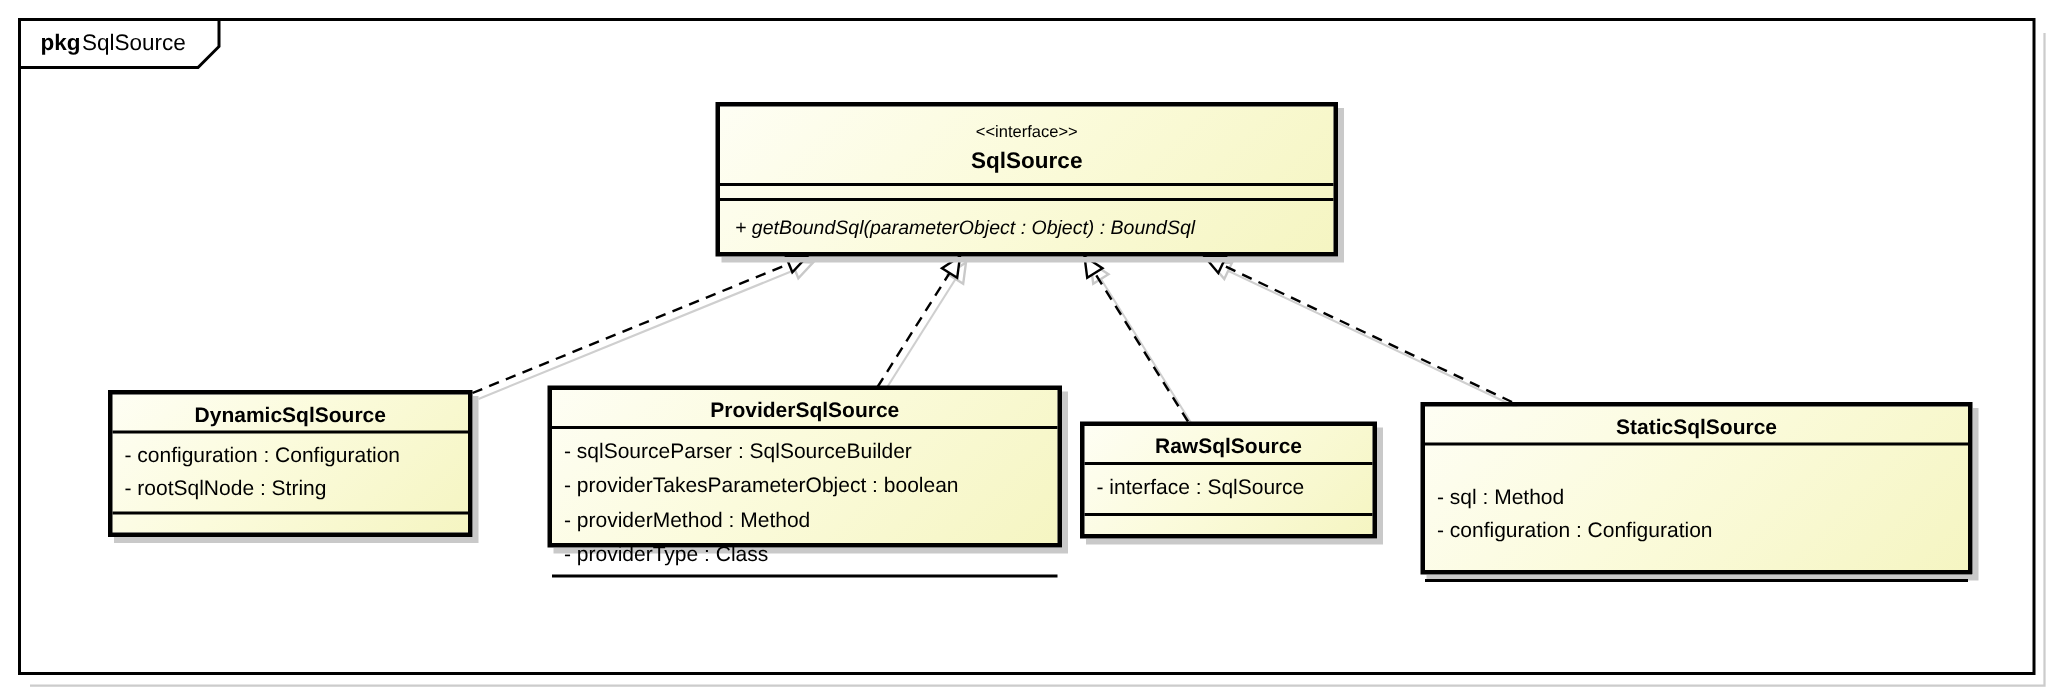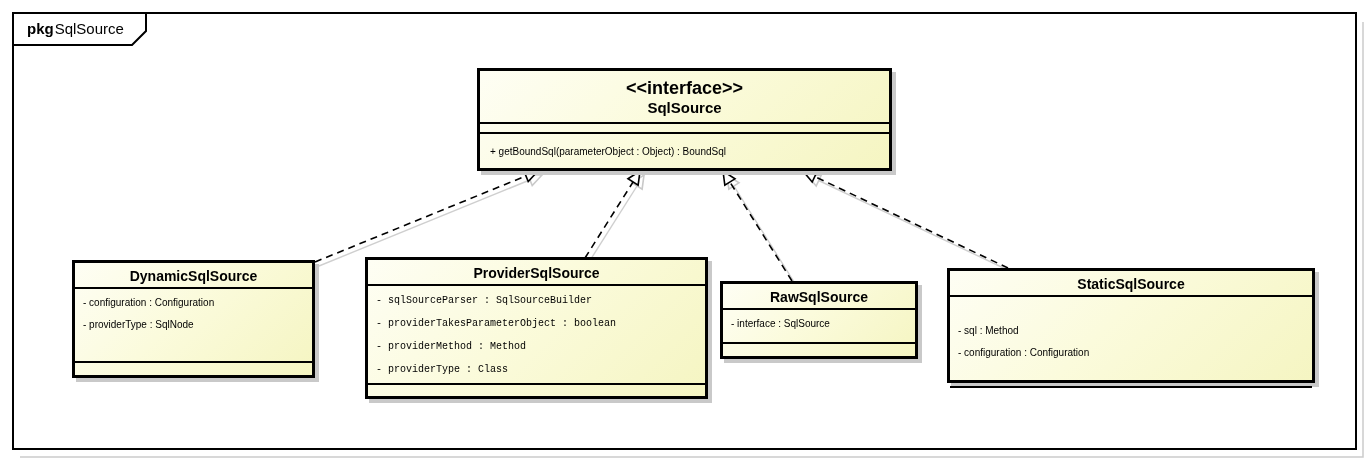--- a/index.html
+++ b/index.html
@@ -38,52 +38,53 @@
     flex:0 0 auto;
     text-align:center;
     font-weight:bold;
     font-size:14px;
     padding:5px 8px 3px 8px;
     border-bottom:2px solid #000;
     white-space:nowrap;
   }
   .attrs{
     flex:1 1 auto;
-    font-size:10px;
+    font-size:14px;
     padding:3px 8px 2px 8px;
   }
   .attr-row{line-height:22px;white-space:nowrap;}
-  .attrs-tall .attr-row{line-height:23px;font-family:Liberation Mono, monospace;}
+  .attrs-tall .attr-row{line-height:23px;}
   .empty-ops{
     flex:0 0 auto;
     height:12px;
     border-top:2px solid #000;
   }
   
   .iface .box-head{
     flex:0 0 auto;
     text-align:center;
     padding-top:8px;
     border-bottom:2px solid #000;
   }
-  .iface .stereotype{font-size:18px;line-height:18px;font-weight:bold;}
+  .iface .stereotype{font-size:11px;line-height:18px;font-weight:normal;}
   .iface .iface-name{font-size:15px;line-height:22px;font-weight:bold;padding-bottom:3px;}
   .iface .empty-attrs{
     flex:0 0 auto;
     height:8px;
     border-bottom:2px solid #000;
   }
   .iface .ops{
     flex:1 1 auto;
     display:flex;
     align-items:center;
     padding:0 10px;
   }
   .op-row{
-    font-size:10px;
+    font-style:italic;
+    font-size:13px;
     white-space:nowrap;
   }
 </style>
 </head>
 <body>
 
 <div class="canvas">
 
   <svg class="layer">
     <defs>
@@ -124,30 +125,30 @@
     <div class="box-head">
       <div class="stereotype">&lt;&lt;interface&gt;&gt;</div>
       <div class="iface-name">SqlSource</div>
     </div>
     <div class="empty-attrs"></div>
     <div class="ops">
       <div class="op-row">+ getBoundSql(parameterObject : Object) : BoundSql</div>
     </div>
   </div>
 
-  <div class="uml-box" style="left:72px;top:260px;width:243px;height:118px;">
+  <div class="uml-box" style="left:72px;top:260px;width:243px;height:98px;">
     <div class="box-title">DynamicSqlSource</div>
     <div class="attrs">
       <div class="attr-row">- configuration : Configuration</div>
-      <div class="attr-row">- providerType : SqlNode</div>
+      <div class="attr-row">- rootSqlNode : String</div>
     </div>
     <div class="empty-ops"></div>
   </div>
 
-  <div class="uml-box" style="left:365px;top:257px;width:343px;height:142px;">
+  <div class="uml-box" style="left:365px;top:257px;width:343px;height:108px;">
     <div class="box-title">ProviderSqlSource</div>
     <div class="attrs attrs-tall">
       <div class="attr-row">- sqlSourceParser : SqlSourceBuilder</div>
       <div class="attr-row">- providerTakesParameterObject : boolean</div>
       <div class="attr-row">- providerMethod : Method</div>
       <div class="attr-row">- providerType : Class</div>
     </div>
     <div class="empty-ops"></div>
   </div>
 

